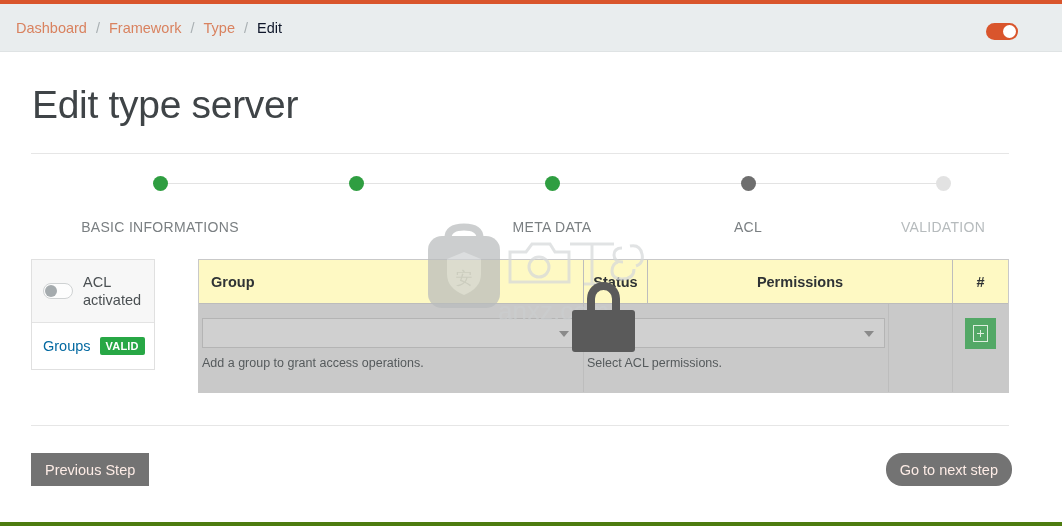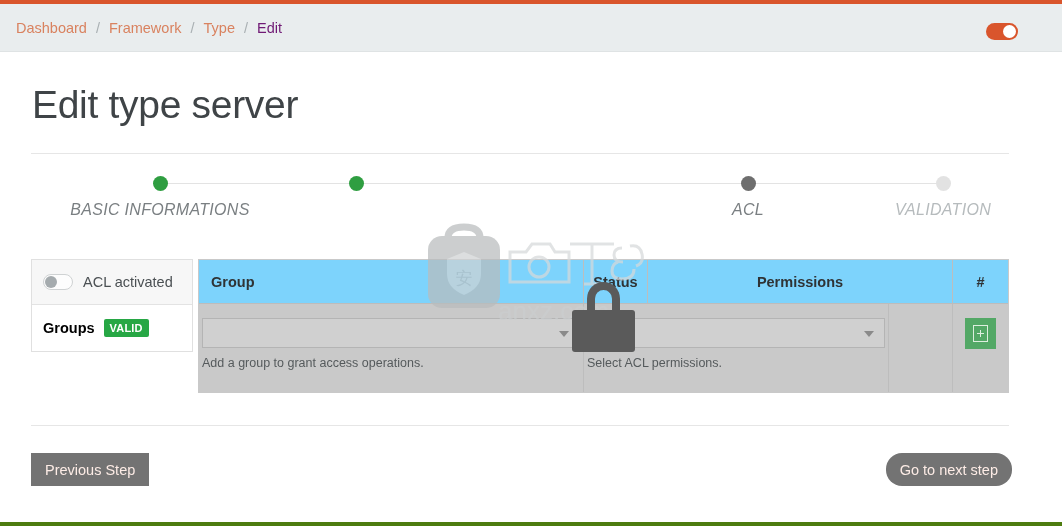--- a/index.html
+++ b/index.html
@@ -40,21 +40,21 @@
     display: flex;
     align-items: center;
     font-size: 14.5px;
   }
   .crumb-link {
     color: #d9825f;
     text-decoration: none;
     white-space: nowrap;
   }
   .crumb-current {
-    color: #701a75;
+    color: #0f172a;
     white-space: nowrap;
   }
   .crumb-sep {
     color: #a9b0b3;
     margin: 0 9px;
   }
 
   .master-toggle {
     position: absolute;
     right: 44px;
@@ -121,44 +121,43 @@
     width: 15px; height: 15px;
     border-radius: 50%;
     margin: 7px auto 0;
     position: relative;
     z-index: 2;
   }
   .step-dot.done    { background: #2f9e41; }
   .step-dot.current { background: #6e6e6e; }
   .step-dot.todo    { background: #e2e2e2; }
   .step-label {
-    margin-top: 10px;
-    font-size: 16px;
+    margin-top: 28px;
+    font-size: 14px;
     color: #7a7f82;
     letter-spacing: 0.3px;
     white-space: nowrap;
-    font-style: italic;
   }
   .step-label.todo { color: #b6bbbd; }
 
   
   .content {
     position: absolute;
     left: 31px;
     top: 255px;
     width: 978px;
     height: 136px;
   }
 
   
   .side-card {
     position: absolute;
     left: 0;
     top: 0;
-    width: 162px;
+    width: 124px;
     border: 1px solid #e0e0e0;
     background: #ffffff;
   }
   .side-item {
     padding: 13px 11px;
     display: flex;
     align-items: flex-start;
     font-size: 14.5px;
     color: #4d5255;
   }
@@ -182,21 +181,21 @@
     margin-right: 10px;
   }
   .mini-toggle .knob {
     position: absolute;
     top: 1px; left: 1px;
     width: 12px; height: 12px;
     border-radius: 50%;
     background: #a5abae;
   }
   .acl-text { line-height: 1.25; color: #4b5053; }
-  .groups-label { color: #000000; margin-right: 9px; font-weight: bold; }
+  .groups-label { color: #0369a1; margin-right: 9px; }
   .badge-valid {
     display: inline-block;
     background: #27a745;
     color: #ffffff;
     font-size: 11px;
     font-weight: bold;
     letter-spacing: 0.2px;
     padding: 3px 6px;
     border-radius: 2px;
   }
@@ -204,21 +203,21 @@
   
   .acl-table {
     position: absolute;
     left: 167px;
     top: 0;
     width: 811px;
     border: 1px solid #c9c9c9;
   }
   .acl-head {
     display: flex;
-    background: #7dd3fc;
+    background: #fef9c3;
     height: 44px;
     border-bottom: 1px solid #bcbcbc;
   }
   .acl-head .cell {
     display: flex;
     align-items: center;
     font-size: 14.5px;
     font-weight: bold;
     color: #2f3335;
     border-right: 1px solid #bdbdbd;
@@ -369,20 +368,24 @@
 
     <div class="step" style="left:129px">
       <div class="step-dot done"></div>
       <div class="step-label">BASIC INFORMATIONS</div>
     </div>
 
     <div class="step" style="left:325px">
       <div class="step-dot done"></div>
     </div>
 
+    <div class="step" style="left:521px">
+      <div class="step-dot done"></div>
+      <div class="step-label">META DATA</div>
+    </div>
 
     <div class="step" style="left:717px">
       <div class="step-dot current"></div>
       <div class="step-label">ACL</div>
     </div>
 
     <div class="step" style="left:912px">
       <div class="step-dot todo"></div>
       <div class="step-label todo">VALIDATION</div>
     </div>

